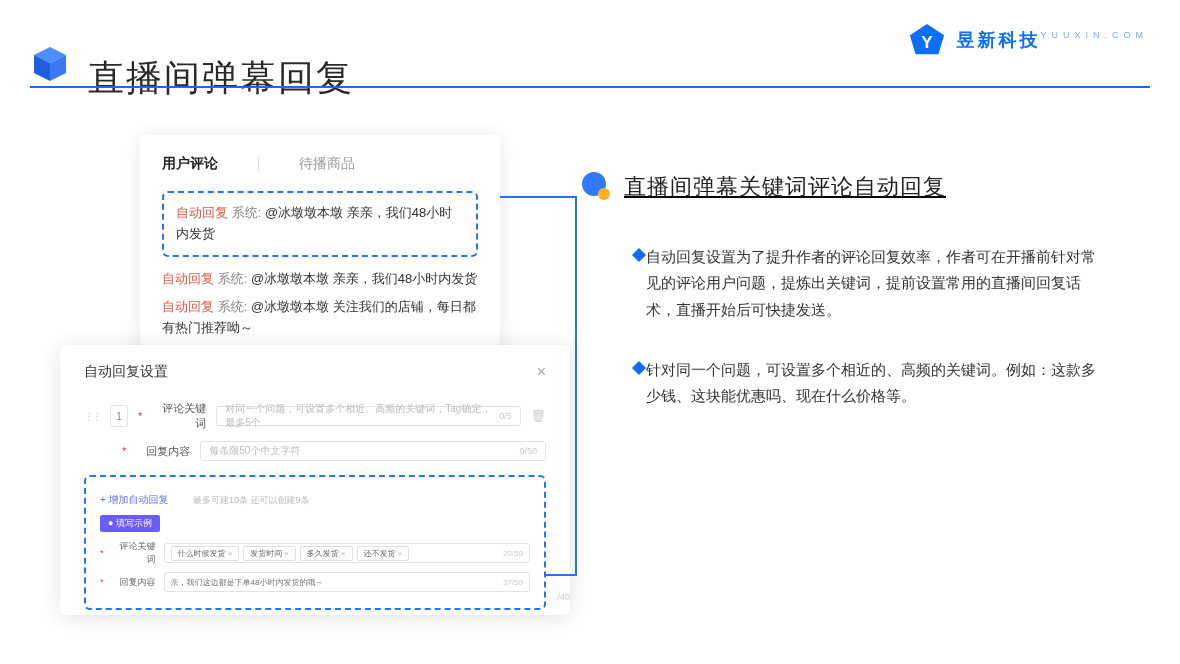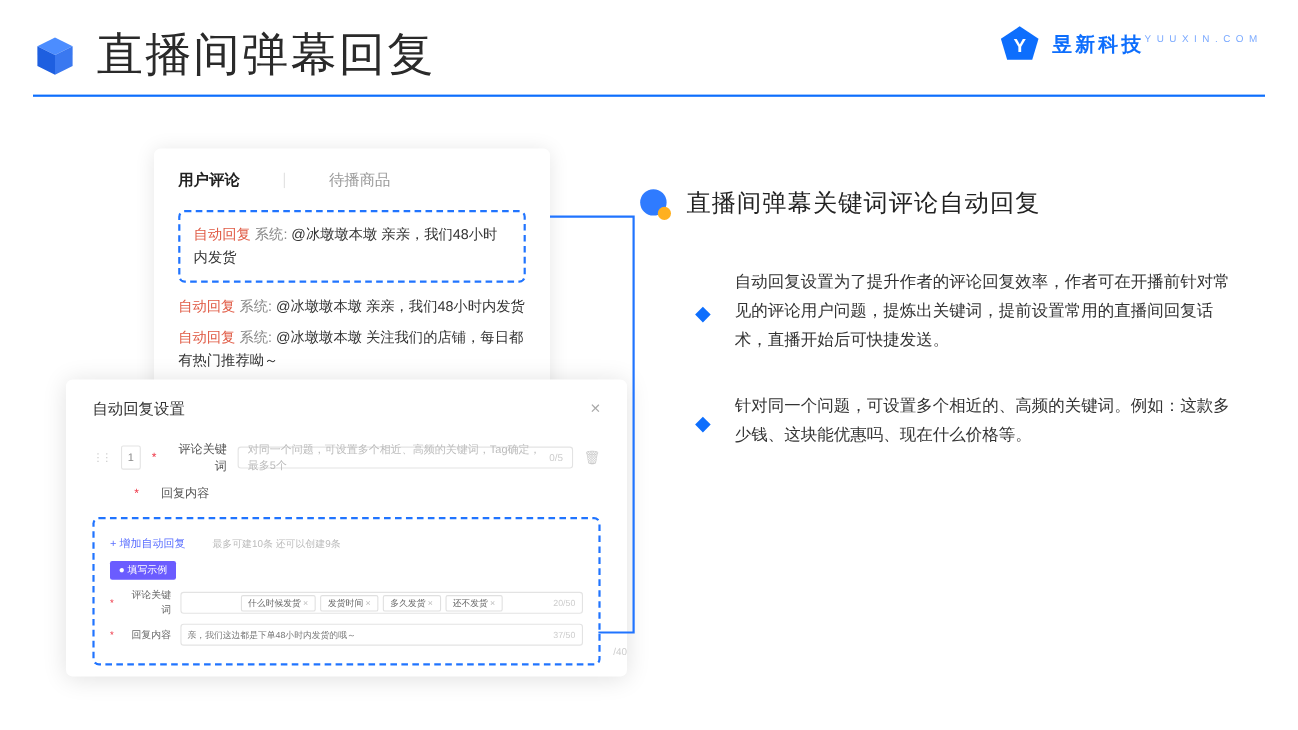--- a/index.html
+++ b/index.html
@@ -2,21 +2,21 @@
 <html><head>
 <meta charset="utf-8">
 <style>
 * { margin:0; padding:0; box-sizing:border-box; }
 body { width:1180px; height:664px; background:#fff; font-family:"Microsoft YaHei","PingFang SC",sans-serif; position:relative; overflow:hidden; }
 
 
 .hdr { position:absolute; left:30px; top:22px; display:flex; align-items:center; gap:18px; }
 .hdr-ico { width:40px; height:40px; position:relative; }
 .hdr-ico svg { width:100%; height:100%; }
-.hdr-title { font-size:42px; font-weight:500; color:#2a2a2a; letter-spacing:2px; }
+.hdr-title { font-size:36px; font-weight:500; color:#2a2a2a; letter-spacing:2px;margin-top:32px; }
 
 .brand { position:absolute; right:32px; top:22px; display:flex; align-items:center; gap:10px; }
 .brand-ico { width:38px; height:38px; }
 .brand-txt { display:flex; flex-direction:row; line-height:1.1; }
 .brand-cn { color:#0d6efd; font-size:18px; font-weight:600; letter-spacing:3px; }
 .brand-en { color:#7aa9ff; font-size:9px; letter-spacing:5px; }
 
 .rule { position:absolute; left:30px; right:30px; top:86px; height:2px; background:#0d6efd; }
 
 
@@ -62,24 +62,24 @@
 .mini-inp { flex:1; height:20px; border:1px solid #e3e3e3; border-radius:3px; padding:0 6px; display:flex; align-items:center; justify-content:space-between; background:#fff; }
 .mini-inp .cnt { color:#ccc; font-size:8px; }
 .mini-inp .val { color:#777; font-size:8px; }
 .outside-cnt { position:absolute; right:-26px; bottom:6px; color:#ccc; font-size:9px; }
 
 
 .conn { position:absolute; stroke:#2074ff; stroke-width:2; fill:none; z-index:5; pointer-events:none; }
 
 
 .right { position:absolute; left:580px; top:170px; width:550px; }
-.sec-title { display:flex; align-items:flex-start; gap:12px; margin-bottom:42px; }
+.sec-title { display:flex; align-items:flex-end; gap:12px; margin-bottom:42px;text-decoration:underline; }
 .bubble-ico { width:32px; height:32px; position:relative; flex-shrink:0; }
 .sec-h { font-size:22px; color:#222; font-weight:500; letter-spacing:1px; }
-.bul { display:flex; gap:24px; margin-bottom:34px; padding-left:54px;align-items:center; }
+.bul { display:flex; gap:2px; margin-bottom:34px; padding-left:54px; }
 .diamond { width:10px; height:10px; background:#0d6efd; transform:rotate(45deg); flex-shrink:0; margin-top:6px; }
 .bul-txt { font-size:15px; color:#333; line-height:1.75; max-width:460px; }
 </style>
 </head>
 <body>
 
 <div class="hdr">
   <div class="hdr-ico">
     <svg viewBox="0 0 40 40">
         <polygon points="20,4 36,12 20,20 4,12" fill="#4c8dff"></polygon>
@@ -146,33 +146,37 @@
       <div class="inp">
         <span>对同一个问题，可设置多个相近、高频的关键词，Tag确定，最多5个</span>
         <span class="cnt">0/5</span>
       </div>
       <span class="trash">🗑</span>
     </div>
 
     <div class="form-row" style="padding-left:38px;">
       <span class="req">*</span>
       <span class="lbl">回复内容</span>
+      <div class="inp">
+        <span>每条限50个中文字符</span>
+        <span class="cnt">0/50</span>
+      </div>
     </div>
 
     <div class="bottom-dash dashed-blue">
       <span class="add-link">+ 增加自动回复</span>
       <span class="add-note">最多可建10条 还可以创建9条</span>
       <br>
       <span class="pill">● 填写示例</span>
 
       <div class="mini-row">
         <span class="req">*</span>
         <span class="mini-lbl">评论关键词</span>
         <div class="mini-inp">
-          <span style="display:flex;gap:4px;flex-wrap:nowrap;margin-left:48px;">
+          <span style="display:flex;gap:4px;flex-wrap:nowrap;">
             <span class="tag-chip">
                 <span>什么时候发货</span>
                 <span class="cx">×</span>
               </span>
             <span class="tag-chip">
                 <span>发货时间</span>
                 <span class="cx">×</span>
               </span>
             <span class="tag-chip">
                 <span>多久发货</span>

